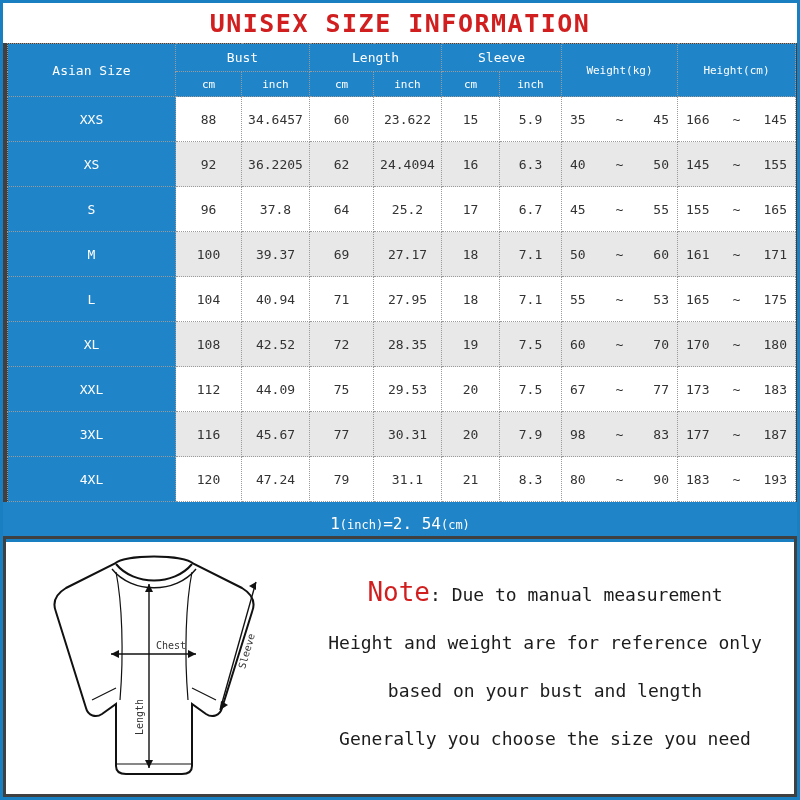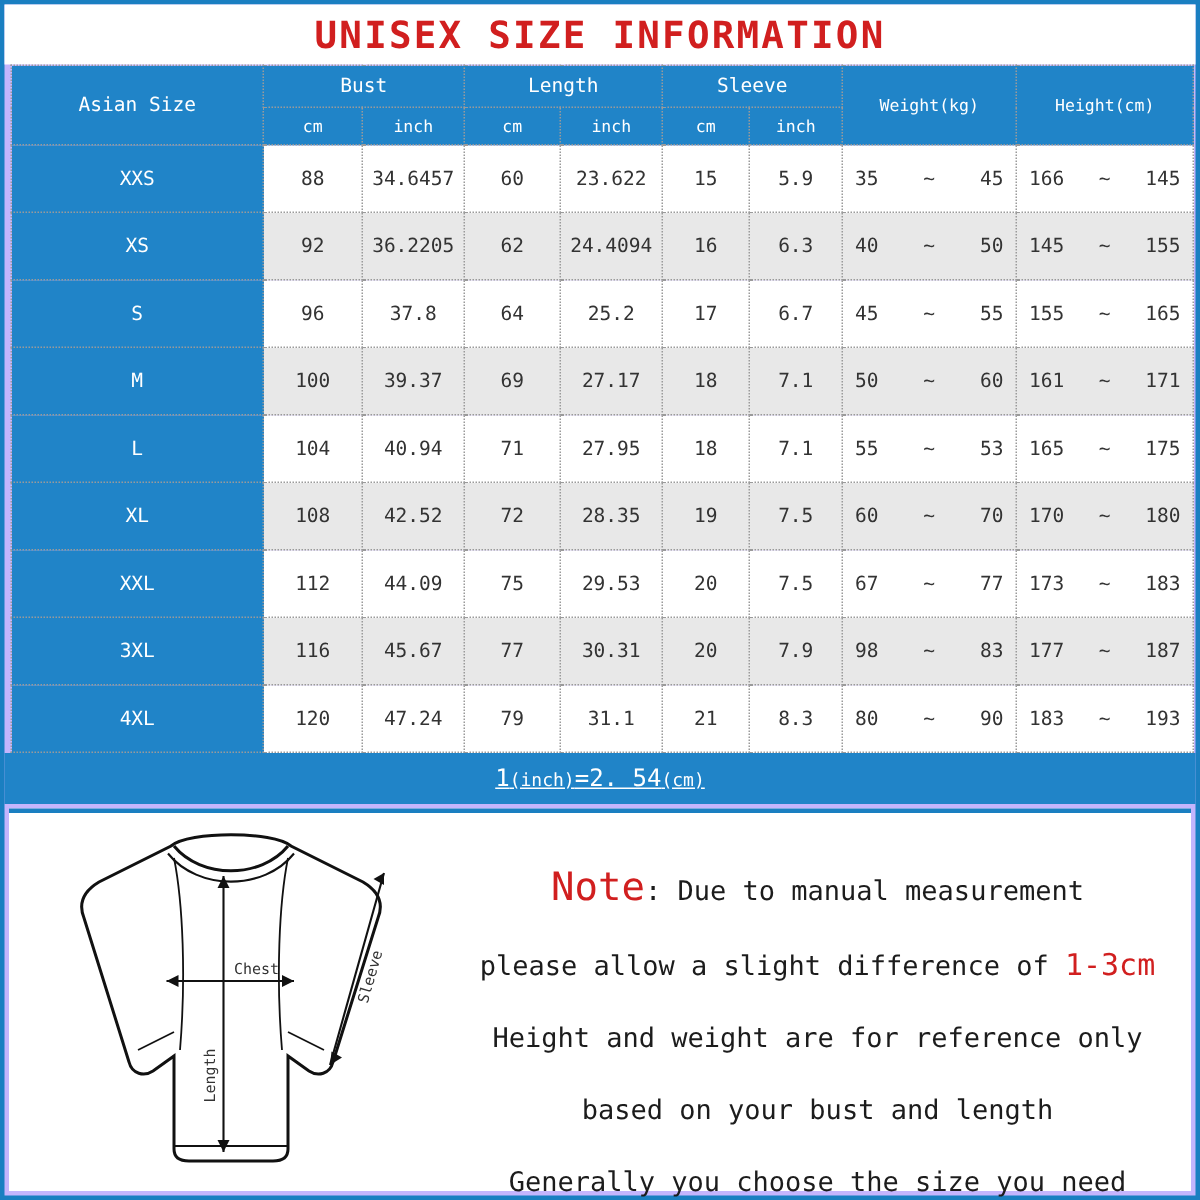--- a/index.html
+++ b/index.html
@@ -10,21 +10,21 @@
     width: 800px;
     height: 800px;
     font-family: "DejaVu Sans Mono", monospace;
     background: #ffffff;
     overflow: hidden;
   }
   .page {
     width: 800px;
     height: 800px;
     position: relative;
-    background: #c4b5fd;
+    background: #404040;
     box-sizing: border-box;
     border: 3px solid #1a7fc1;
   }
 
   
   .title-bar {
     height: 40px;
     background: #ffffff;
     display: flex;
     align-items: center;
@@ -93,24 +93,23 @@
     padding: 0 8px;
   }
   .range-inner .tilde { color: #333; }
 
   
   .conv-bar {
     background: #2084c8;
     color: #ffffff;
     text-align: center;
     height: 34px;
-    line-height: 34px;
+    line-height: 44px;
     font-size: 16px;
     font-family: "DejaVu Sans Mono", monospace;
-    text-decoration: underline;
   }
   .conv-bar .sub { font-size: 12px; }
 
   
   .bottom {
     position: absolute;
     left: 3px;
     right: 3px;
     bottom: 3px;
     height: 252px;
@@ -462,22 +461,19 @@
         <polygon points="214,168 215,159 222,163" fill="#111111"></polygon>
         <text class="label-small" x="244" y="110" text-anchor="middle" transform="rotate(-74 244 110)">Sleeve</text>
       </svg>
     </div>
 
     <div class="note-box">
       <div class="note-line">
         <span class="note-word">Note</span><span>:</span>
         <span>Due to manual measurement</span>
       </div>
-      <div class="note-line">
-        <span>please allow a slight difference of </span><span class="red" style="font-size:20px">1-3cm</span>
-      </div>
       <div class="note-line">Height and weight are for reference only</div>
       <div class="note-line">based on your bust and length</div>
       <div class="note-line">Generally you choose the size you need</div>
     </div>
   </div>
 
 </div>
 
 </body></html>

